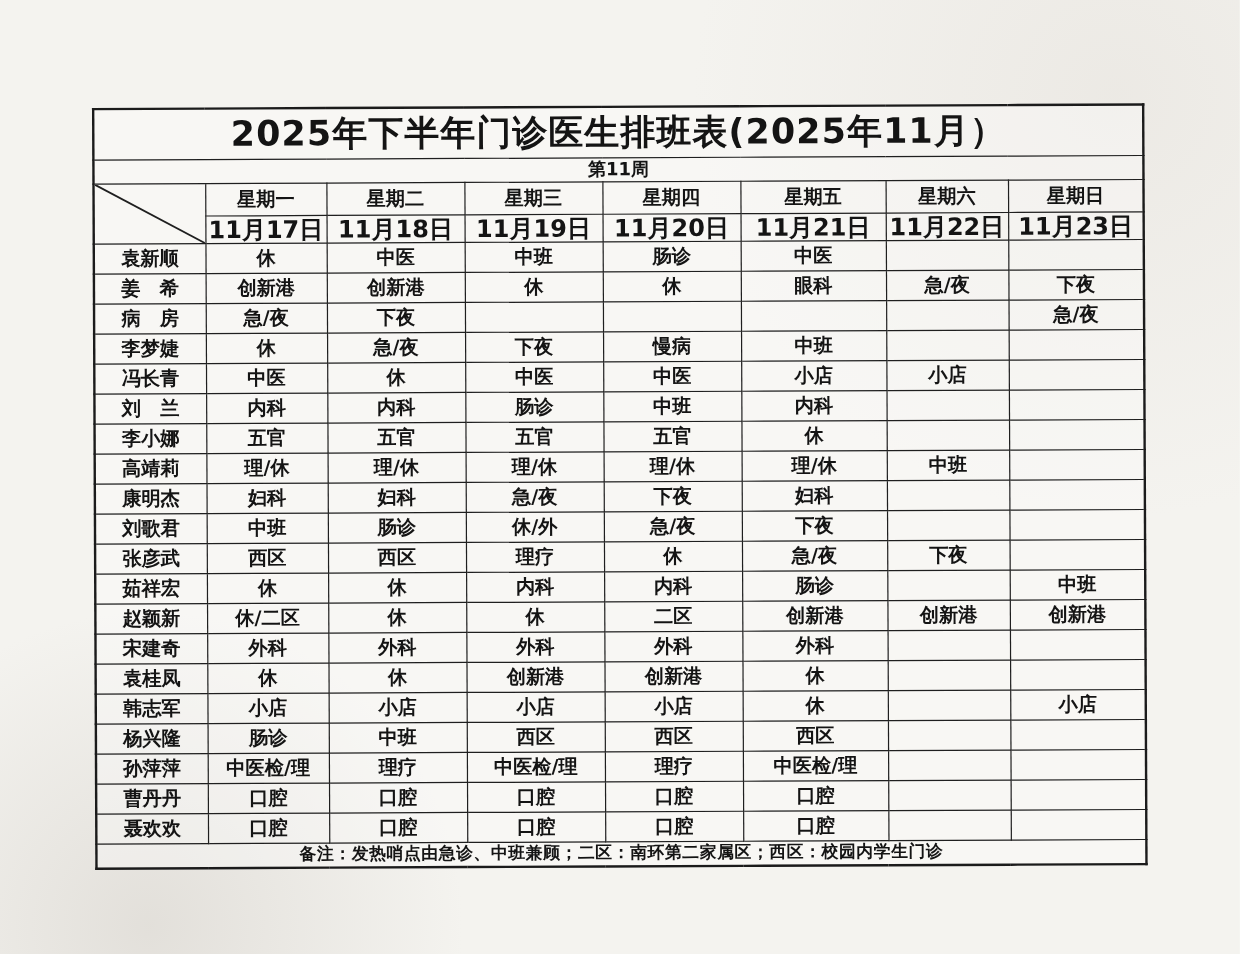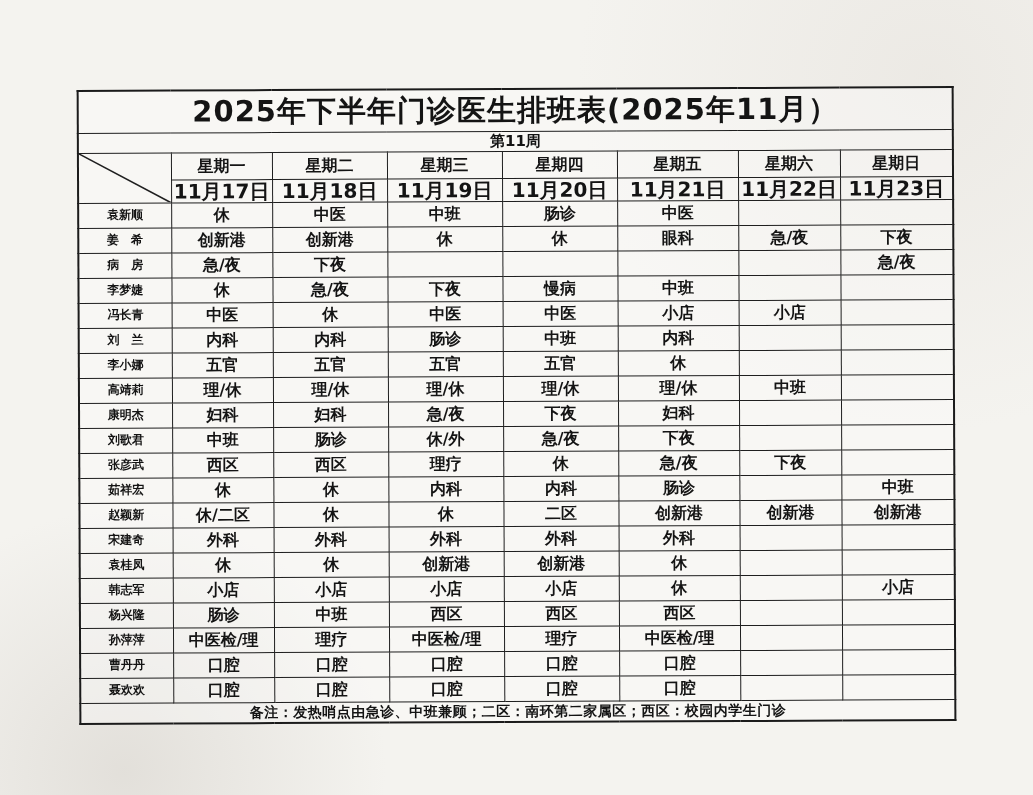--- a/index.html
+++ b/index.html
@@ -62,21 +62,21 @@
   }
   tr.date-row th {
     height: 22px;
     font-size: 20px;
   }
   tbody td {
     height: 24px;
     font-size: 16px;
   }
   tbody td.name-cell {
-    font-size: 12px;
+    font-size: 16px;
     margin-top: 32px;
   }
   tfoot td {
     height: 19px;
     font-size: 14px;
     letter-spacing: 0.5px;
   }
   th.diag {
     position: relative;
     padding: 0;

